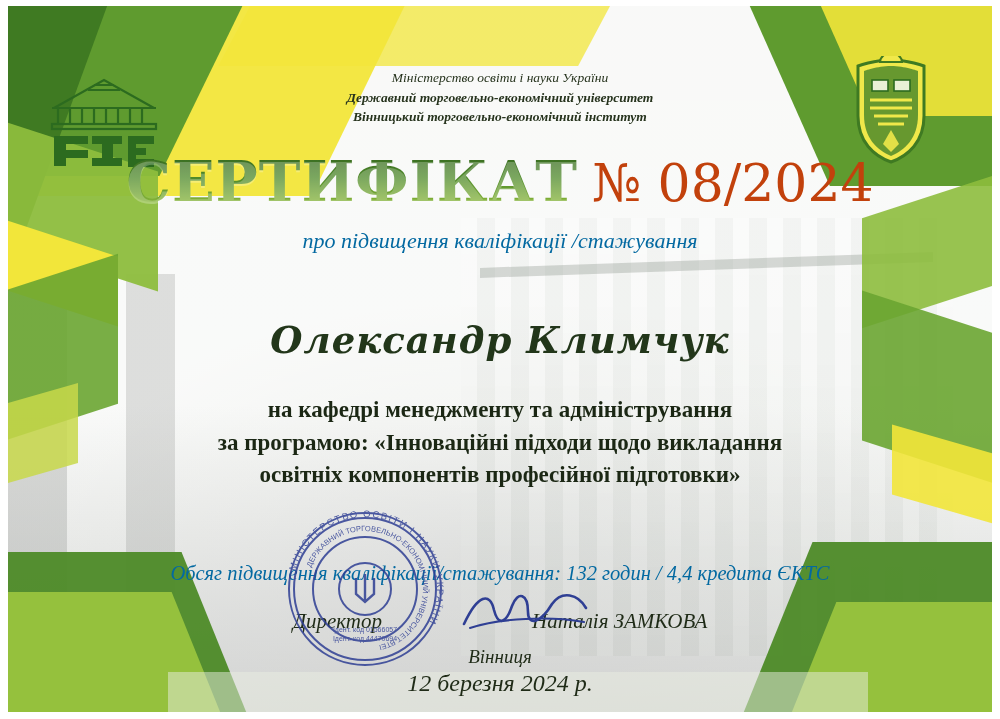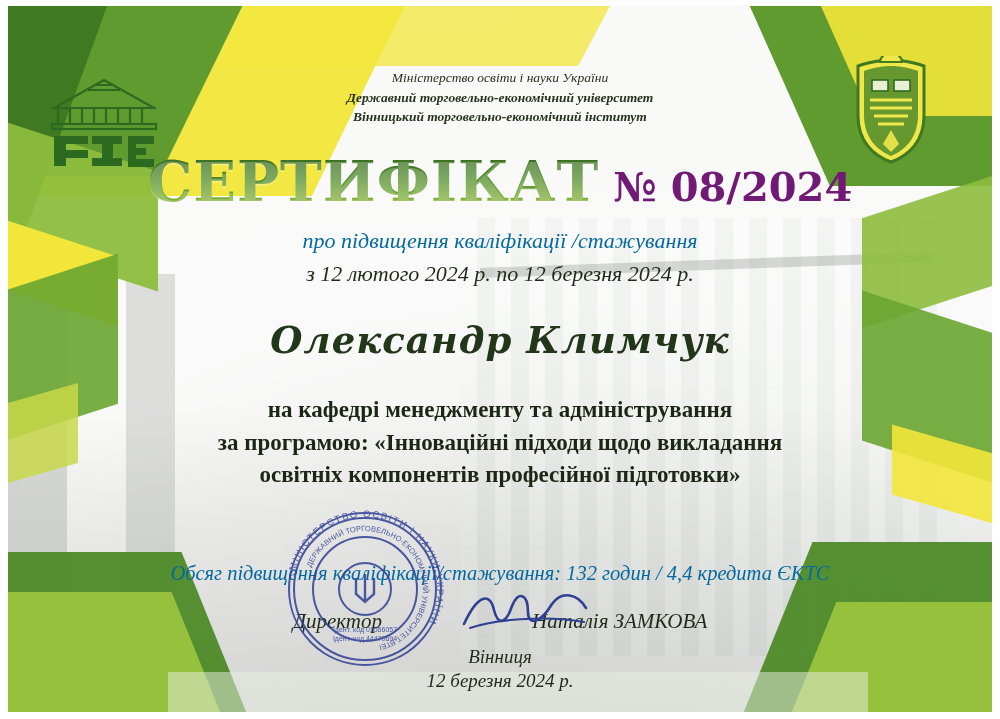--- a/index.html
+++ b/index.html
@@ -253,23 +253,23 @@
     font-weight: 700;
     letter-spacing: 1px;
     background: linear-gradient(180deg, #2f5f1d 0%, #4f8a2a 45%, #9fc73f 100%);
     -webkit-background-clip: text;
     background-clip: text;
     color: transparent;
     text-shadow: 0 2px 0 rgba(255,255,255,0.25);
   }
   .cert-number {
     font-family: "DejaVu Serif", serif;
-    font-size: 40px;
-    font-weight: 700;
-    color: #701a75;
+    font-size: 52px;
+    font-weight: 400;
+    color: #c2410c;
   }
 
   .subtitle {
     position: absolute;
     top: 222px;
     left: 0; right: 0;
     font-style: italic;
     font-size: 22px;
     color: #0369a1;
   }
@@ -333,21 +333,21 @@
     left: 0; right: 0;
     font-style: italic;
     font-size: 19px;
     color: #1f2b17;
   }
   .date-bottom {
     position: absolute;
     top: 664px;
     left: 0; right: 0;
     font-style: italic;
-    font-size: 19px;
+    font-size: 24px;
     color: #1f2b17;
   }
 
   
   .stamp {
     position: absolute;
     left: 272px;
     top: 498px;
     width: 170px;
     height: 170px;
@@ -428,21 +428,20 @@
         <div>Державний торговельно-економічний університет</div>
         <div>Вінницький торговельно-економічний інститут</div>
       </div>
 
       <div class="title-row">
         <span class="cert-word">СЕРТИФІКАТ</span>
         <span class="cert-number">№ 08/2024</span>
       </div>
 
       <div class="subtitle">про  підвищення кваліфікації /стажування</div>
-      <div class="period">з 12 лютого 2024 р. по 12 березня 2024 р.</div>
 
       <div class="recipient">Олександр Климчук</div>
 
       <div class="body-lines">
         <div>на кафедрі менеджменту та адміністрування</div>
         <div>за програмою: «Інноваційні підходи щодо викладання</div>
         <div>освітніх компонентів професійної підготовки»</div>
       </div>
 
       <div class="volume">Обсяг підвищення кваліфікації/стажування: 132 годин / 4,4 кредита ЄКТС</div>

